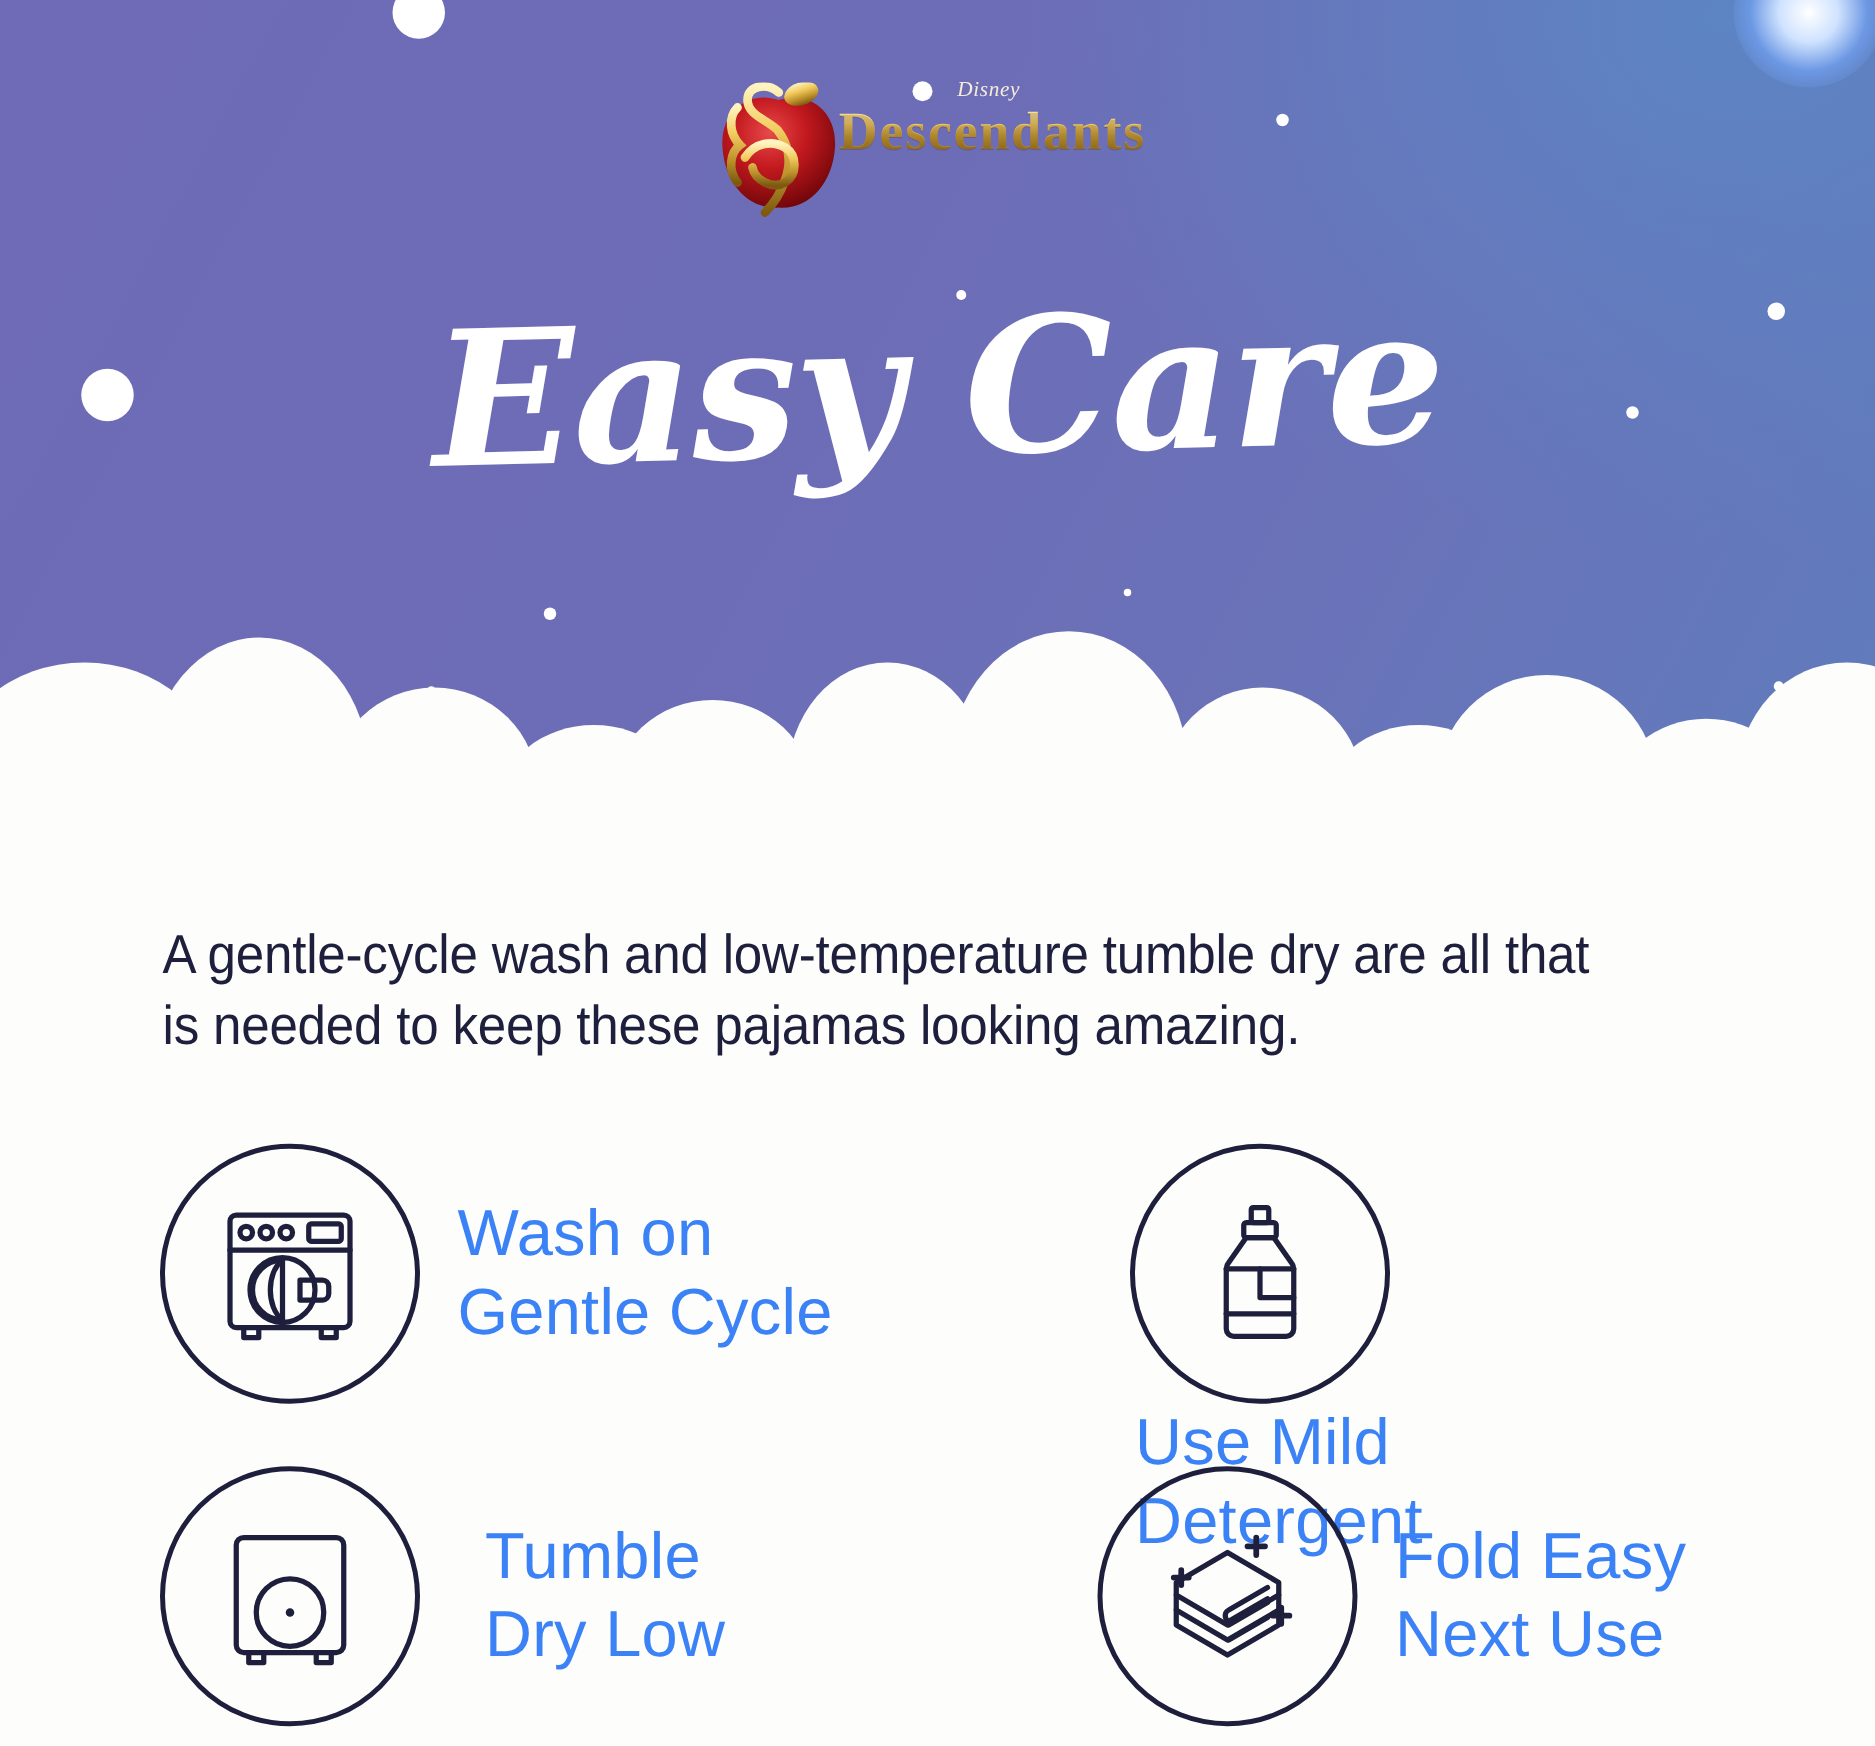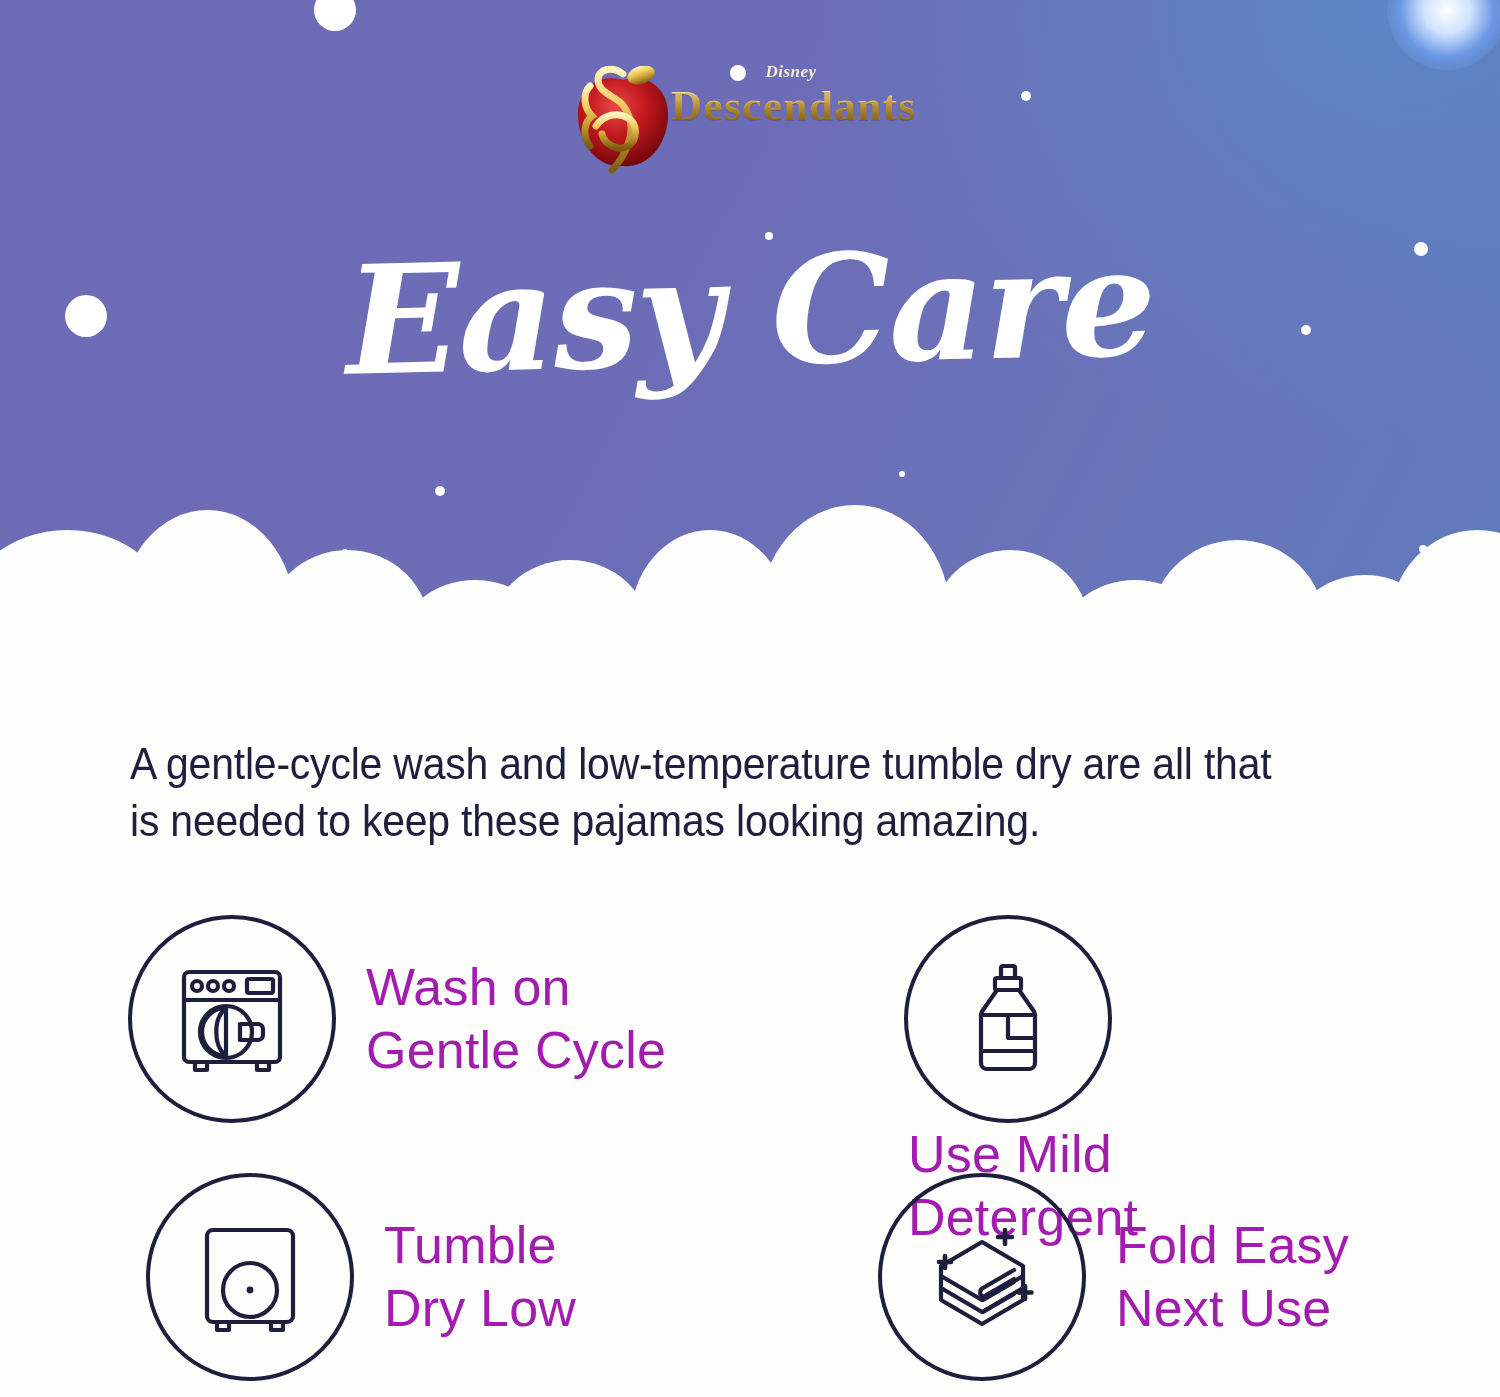--- a/index.html
+++ b/index.html
@@ -68,21 +68,21 @@
     text-shadow:0 1px 0 rgba(60,30,0,0.20);
   }
   #logo-disney {
     position:absolute;
     left:178px; top:2px;
     width:100px;
     text-align:center;
     font-family:"Liberation Serif", serif;
     font-style:italic;
     font-size:17px;
-    font-weight:700;
+    font-weight:400;
     letter-spacing:0.5px;
     color:#f4ecd8;
   }
 
   
   #title {
     position:absolute;
     left:0; top:236px;
     width:1500px;
     text-align:center;
@@ -136,37 +136,37 @@
     left:128px; top:915px;
     width:1300px; height:480px;
   }
   .care-item {
     position:absolute;
     display:flex;
     align-items:center;
   }
   .care-item.c0 { left:0px;   top:0px;   }
   .care-item.c1 { left:750px; top:0px;flex-direction:column;   }
-  .care-item.c2 { left:18px;   top:258px; }
+  .care-item.c2 { left:0px;   top:258px;gap:22px; }
   .care-item.c3 { left:750px; top:258px; }
 
   .icon-circle {
     width:208px; height:208px;
     flex:0 0 208px;
     border:4px solid #1e1f3c;
     border-radius:50%;
     display:flex;
     align-items:center;
     justify-content:center;
   }
   .icon-circle svg { display:block; }
 
   .care-label {
     margin-left:30px;
-    color:#a21caf;
+    color:#3b82f6;
     font-family:"Liberation Sans", sans-serif;
     font-weight:300;
     font-size:52px;
     line-height:1.22;
     letter-spacing:0.2px;
     white-space:pre-line;
   }
 </style>
 </head>
 <body>

